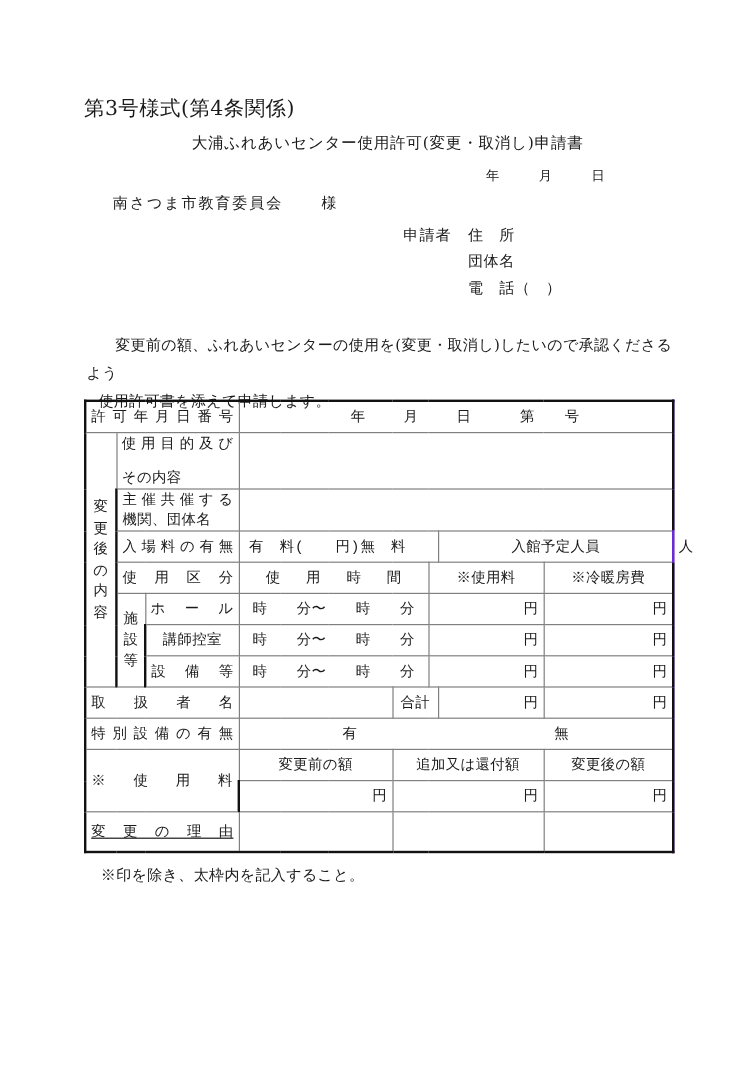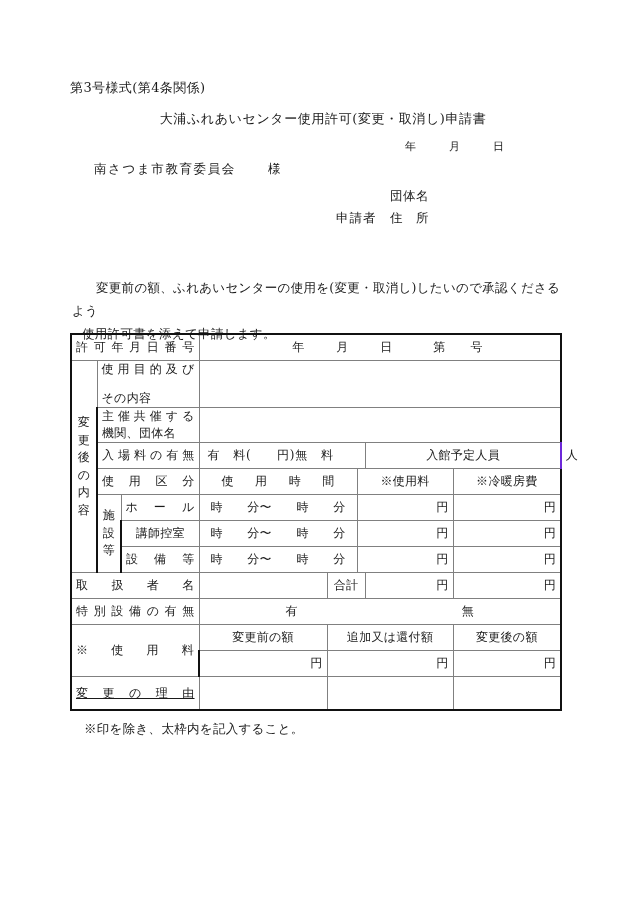--- a/index.html
+++ b/index.html
@@ -7,21 +7,21 @@
     width:630px;height:903px;
     background:#ffffff;
     font-family:"DejaVu Serif","Liberation Serif",serif;
     color:#1a1a1a;
     position:relative;
     overflow:hidden;
   }
   .page{position:relative;width:630px;height:903px;}
 
   
-  .form-no{position:absolute;left:70px;top:79px;font-size:13px;letter-spacing:.4px;}
+  .form-no{position:absolute;left:70px;top:79px;font-size:17px;letter-spacing:.4px;}
   .doc-title{position:absolute;left:0;top:110px;width:630px;text-align:center;
              font-size:13px;letter-spacing:.6px;padding-left:16px;box-sizing:border-box;}
   .date-line{position:absolute;left:405px;top:139px;font-size:11px;letter-spacing:.5px;}
   .date-line span{display:inline-block;}
   .d-y{width:44px;}
   .d-m{width:44px;}
 
   .addressee{position:absolute;left:94px;top:161px;font-size:12.5px;letter-spacing:1.6px;}
   .addressee-sama{position:absolute;left:268px;top:161px;font-size:12.5px;}
 
@@ -51,21 +51,21 @@
   }
   
   table.form{border:2px solid #111;}
   table.form tr td:first-child{border-left:2px solid #111;}
   table.form tr td:last-child{border-right:2px solid #6d28d9;}
   table.form tr:first-child td{border-top:2px solid #111;}
   table.form tr:last-child td{border-bottom:2px solid #111;}
 
   .lbl-c{text-align:center;}
   .lbl-j{text-align:justify;text-align-last:justify;padding:0 7px;}
-  .lbl-l{text-align:left;}
+  .lbl-l{text-align:left;font-family:Liberation Mono, monospace;}
   .lbl-r{text-align:right;padding-right:6px;}
   .two-line{line-height:17px;padding:3px 7px;}
   .two-line div{text-align:justify;text-align-last:justify;}
 
   .vcell{
     text-align:center;
     padding:4px 2px;
     width:24px;
     line-height:17.5px;
     font-size:12px;
@@ -91,26 +91,30 @@
 
   <div class="date-line">
     <span class="d-y">年</span><span class="d-m">月</span><span>日</span>
   </div>
 
   <div class="addressee">南さつま市教育委員会</div>
   <div class="addressee-sama">様</div>
 
   <div class="applicant">
     <div class="row">
+      <div class="lead">申請者</div>
+      <div class="lbl">住　所</div>
+    </div>
+    <div class="row">
       <div class="lead"></div>
       <div class="lbl">団体名</div>
     </div>
     <div class="row">
-      <div class="lead">申請者</div>
-      <div class="lbl">住　所</div>
+      <div class="lead"></div>
+      <div class="lbl">電　話（　）</div>
     </div>
   </div>
 
   <div class="body-text">
     <div class="l1">変更前の額、ふれあいセンターの使用を(変更・取消し)したいので承認くださるよう</div>
     <div class="l2">使用許可書を添えて申請します。</div>
   </div>
 
   <div class="tbl-wrap">
     <table class="form">

